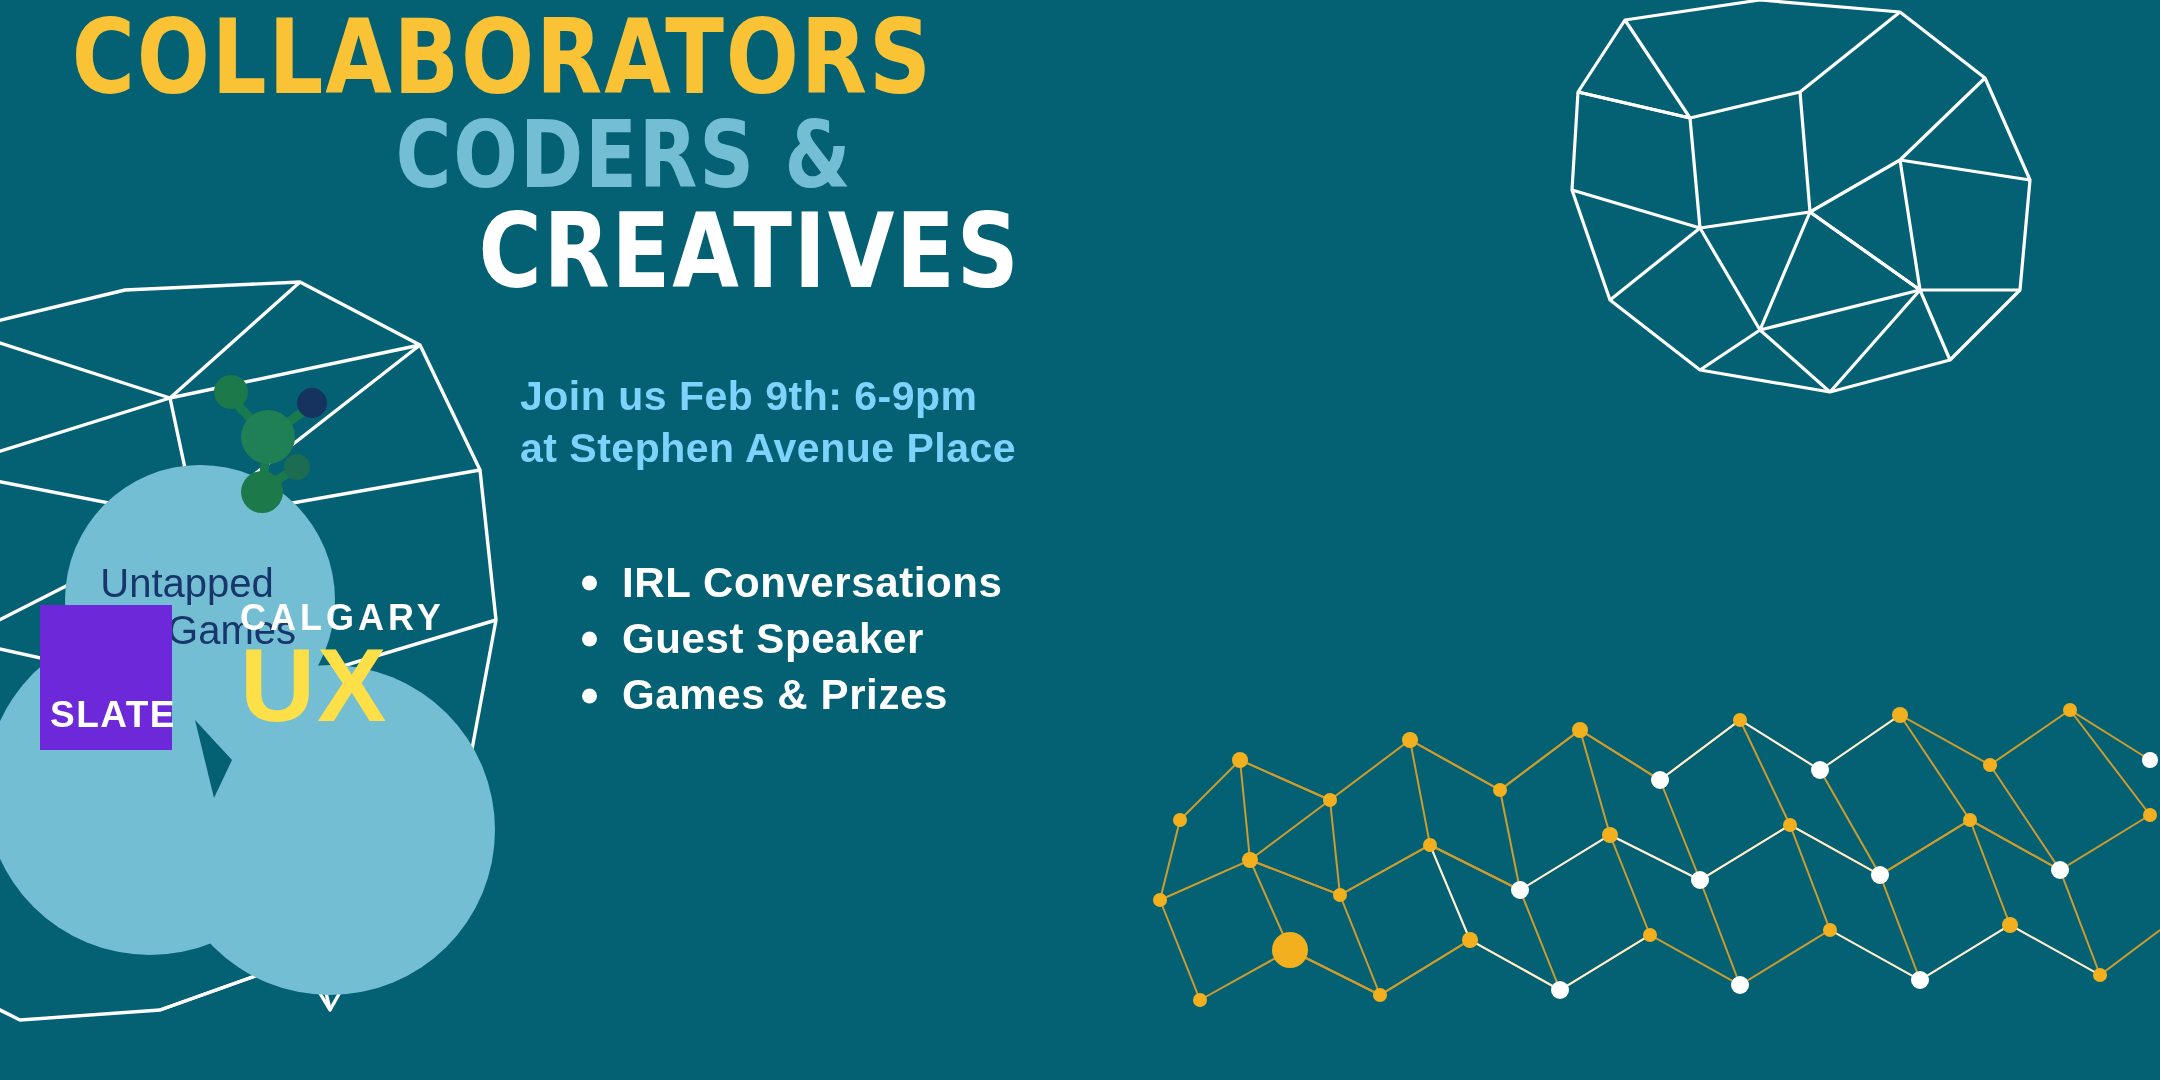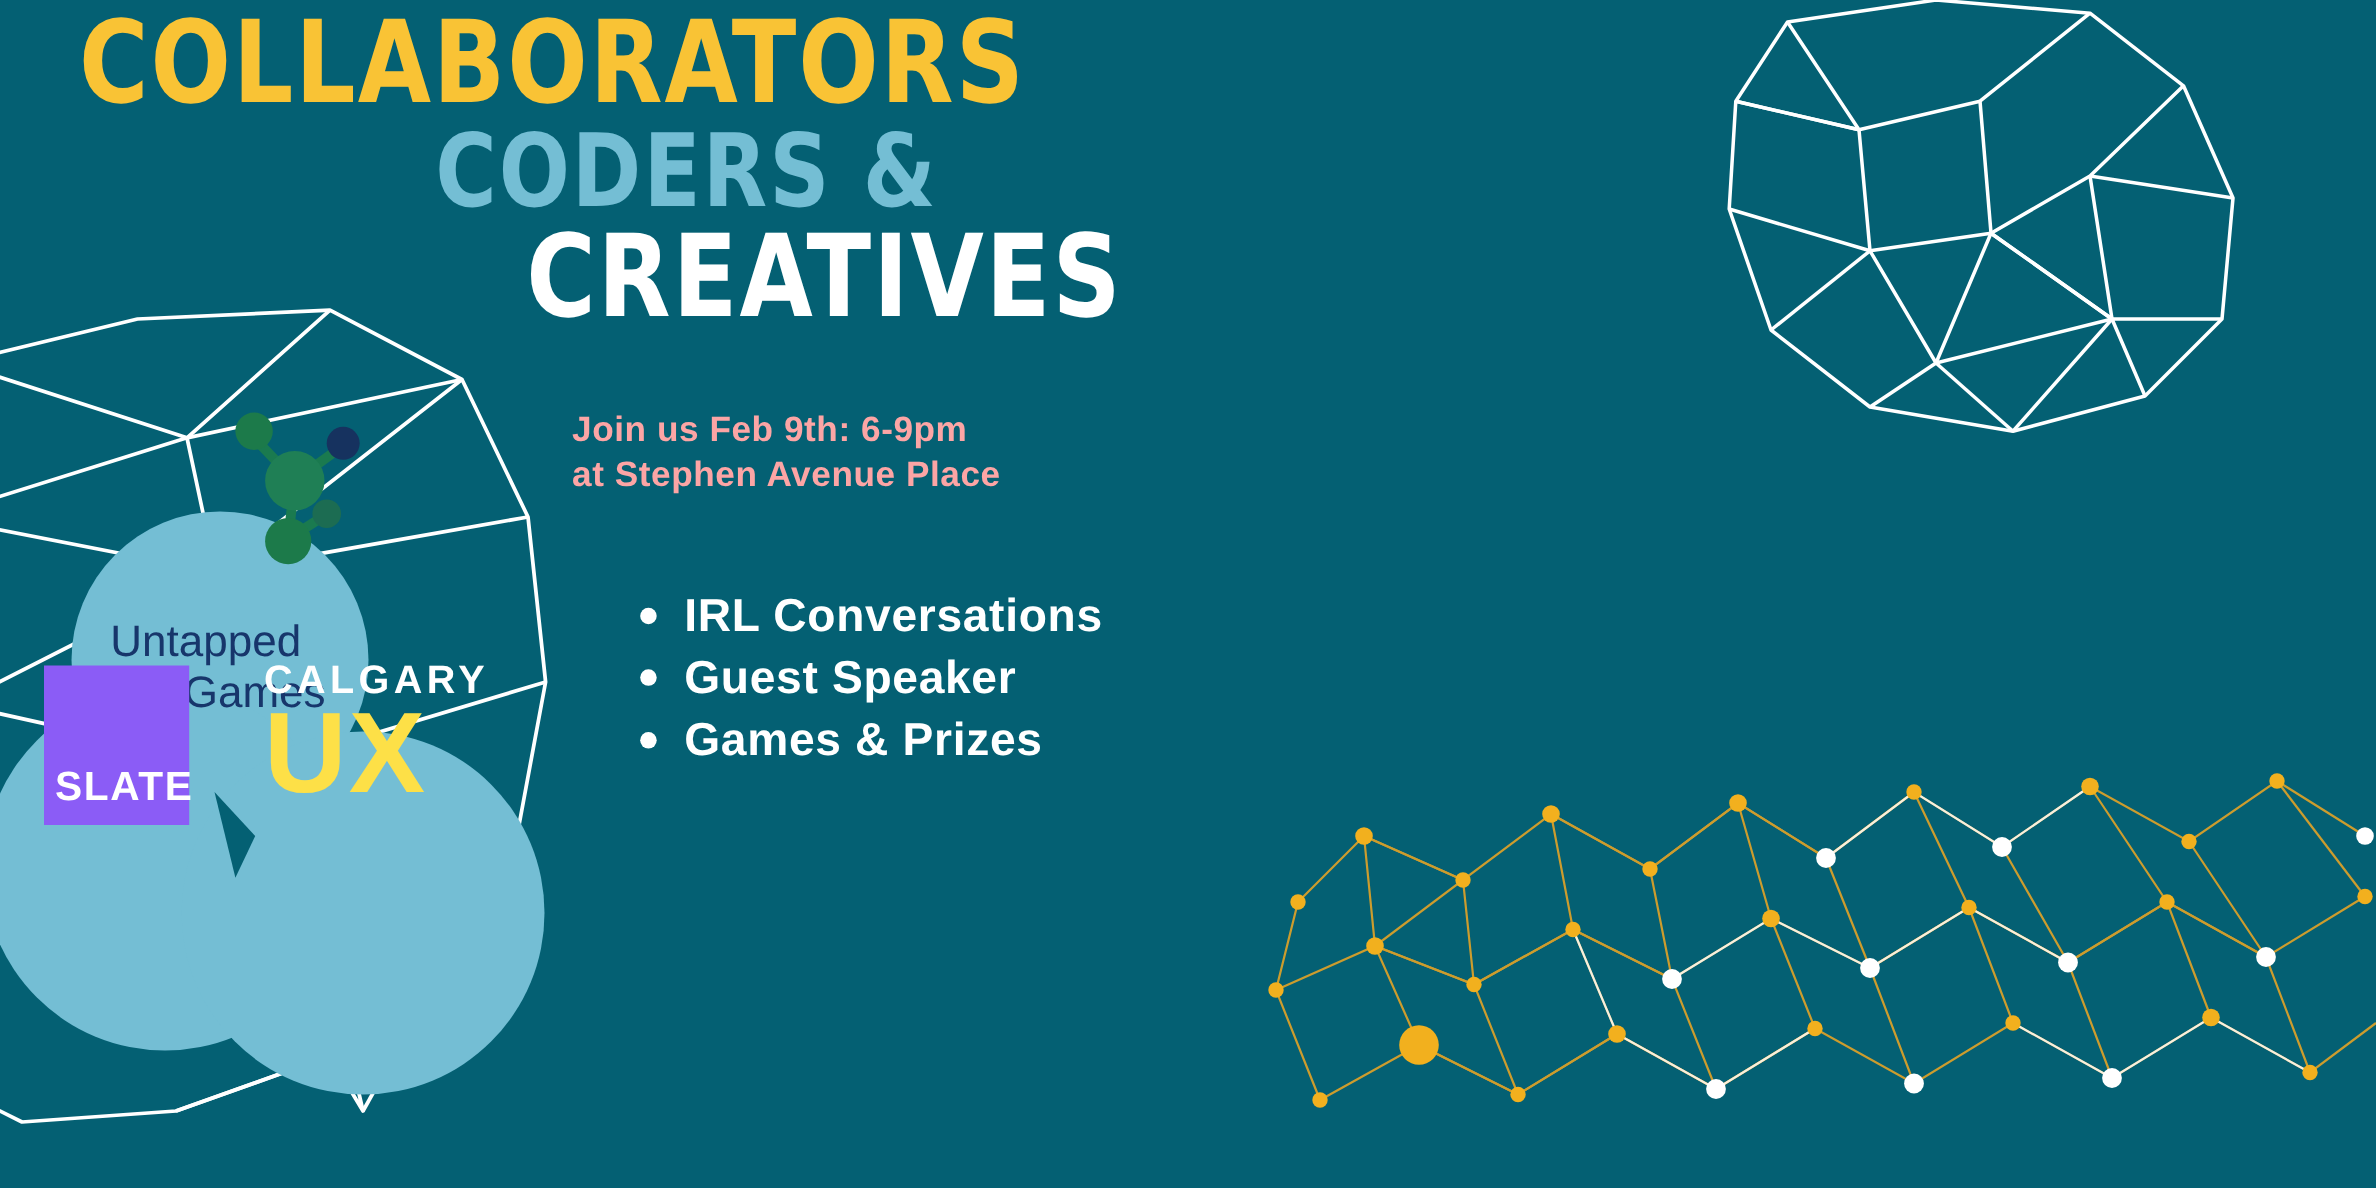--- a/index.html
+++ b/index.html
@@ -27,21 +27,21 @@
     transform:scaleX(0.92);
     transform-origin:left center;
     white-space:nowrap;
   }
   #hl1{font-size:104px;color:#F9C335;padding-left:78px;}
   #hl2{font-size:92px;color:#74BED4;padding-left:430px;margin-top:8px;}
   #hl3{font-size:104px;color:#FFFFFF;padding-left:520px;margin-top:6px;}
 
   
   #info{position:absolute;left:520px;top:370px;width:760px;z-index:30;}
-  #datelines{color:#fca5a5;font-weight:700;font-size:32px;line-height:1.28;letter-spacing:0.5px;}
+  #datelines{color:#7dd3fc;font-weight:700;font-size:41px;line-height:1.28;letter-spacing:0.5px;}
   #datelines div{white-space:nowrap;}
   #bullets{margin-top:80px;padding-left:62px;list-style:none;}
   #bullets li{
     color:#FFFFFF;font-weight:700;font-size:42px;line-height:1.34;
     letter-spacing:0.6px;position:relative;padding-left:40px;white-space:nowrap;
   }
   #bullets li:before{
     content:"";position:absolute;left:0;top:50%;transform:translateY(-50%);
     width:15px;height:15px;border-radius:50%;background:#FFFFFF;
   }
@@ -49,21 +49,21 @@
   
   #ue-text{
     position:absolute;left:72px;top:560px;width:230px;z-index:25;
     color:#17366B;font-size:40px;line-height:1.18;text-align:center;
   }
   #ue-text .l2{text-align:right;padding-right:6px;}
 
   
   #slate{
     position:absolute;left:40px;top:605px;width:132px;height:145px;
-    background:#8b5cf6;z-index:26;
+    background:#6d28d9;z-index:26;
   }
   #slate span{
     position:absolute;left:10px;bottom:14px;
     color:#FFFFFF;font-weight:700;font-size:37px;letter-spacing:1.5px;
   }
 
   
   #cux{position:absolute;left:240px;top:600px;width:220px;z-index:26;text-align:left;}
   #cux .cal{
     color:#FFFFFF;font-weight:700;font-size:36px;letter-spacing:4px;line-height:1;

